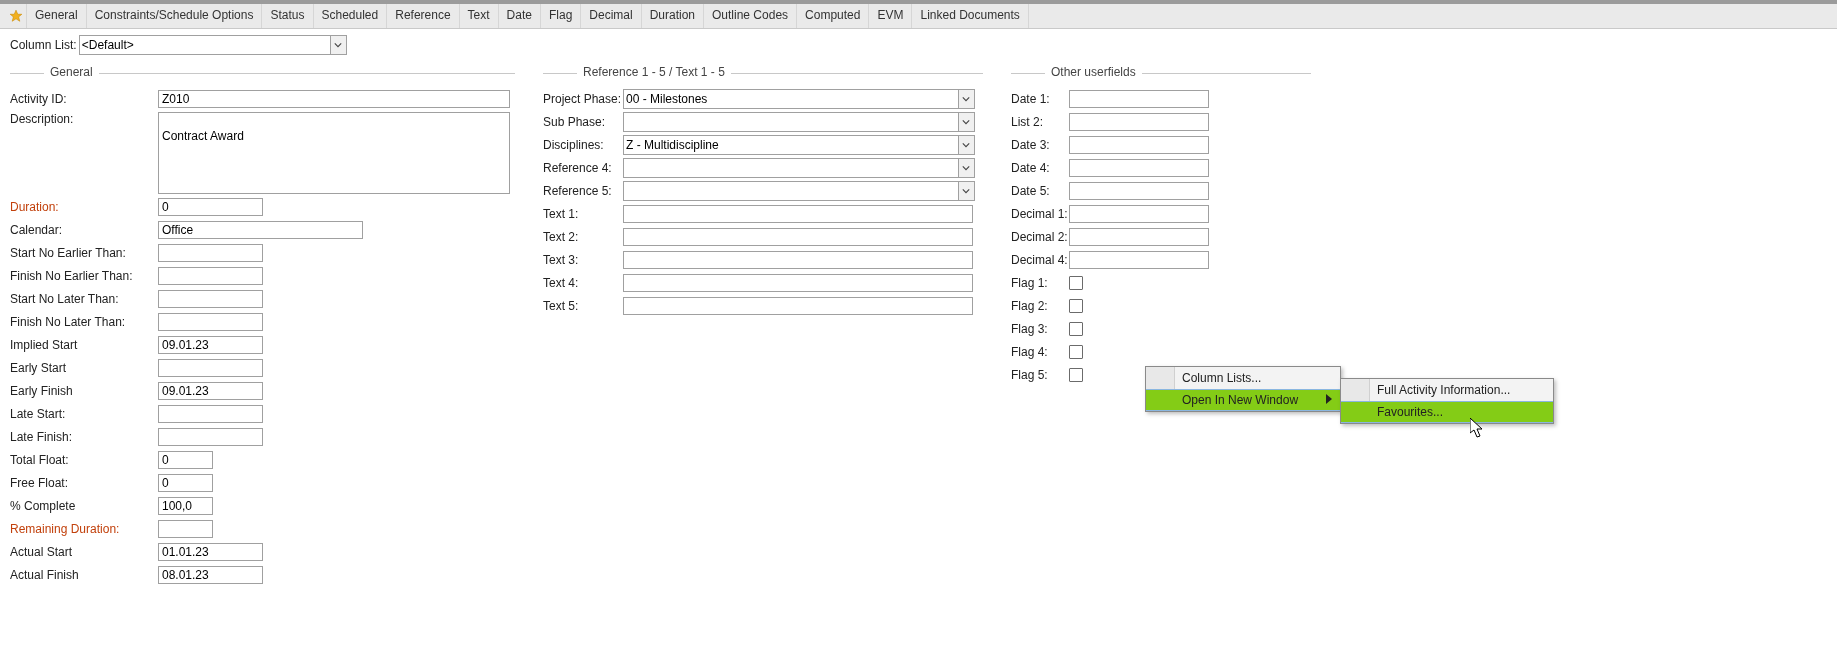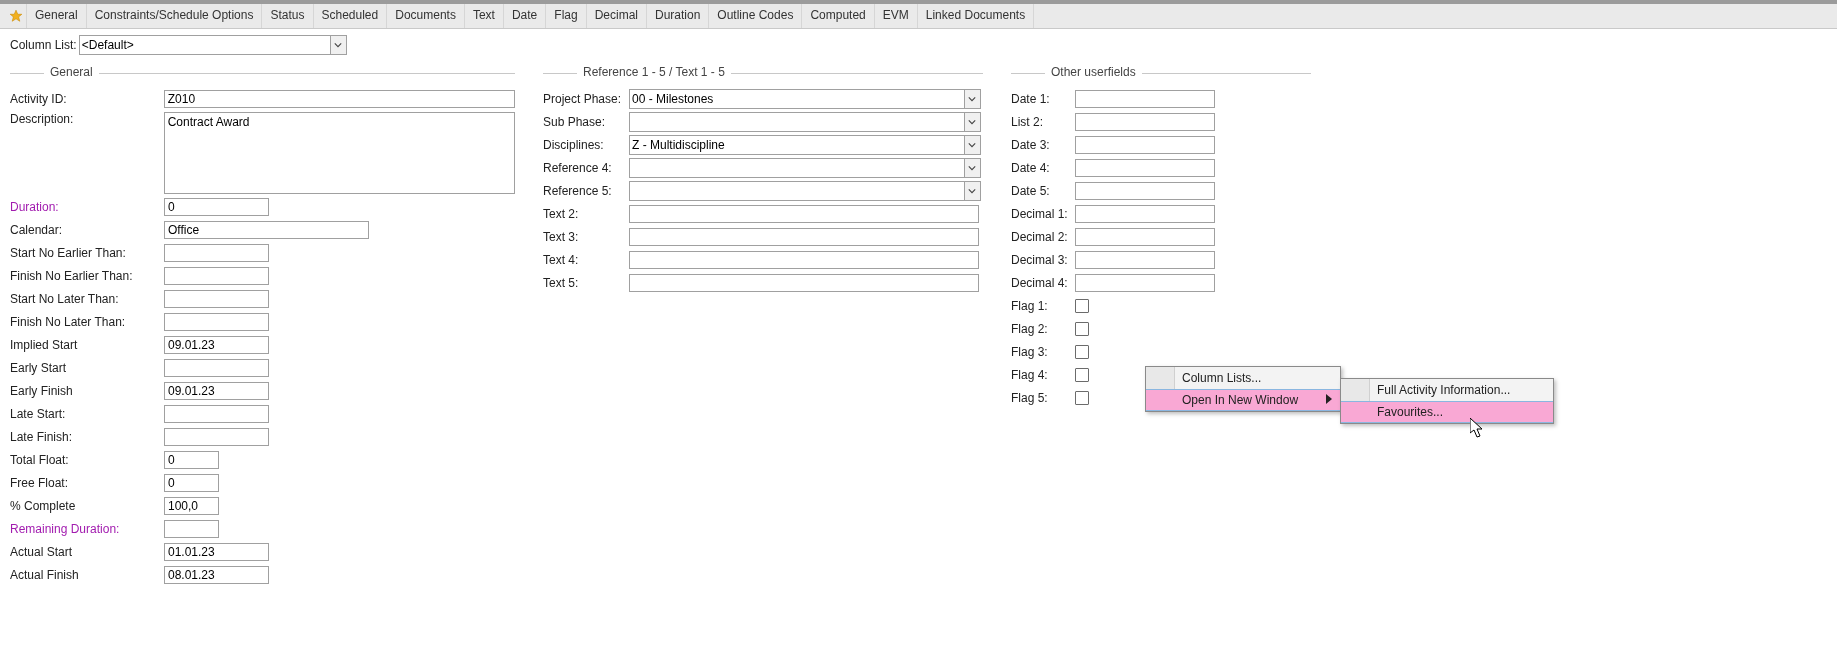--- a/index.html
+++ b/index.html
@@ -15,37 +15,37 @@
   .dd-btn{width:16px;height:100%;display:flex;align-items:center;justify-content:center;border-left:1px solid #a0a0a0;background:#f0f0f0;}
   .dd-btn svg{width:8px;height:8px;}
   .body3col{display:flex;align-items:flex-start;padding:0 10px 8px 10px;gap:28px;}
   .panel{flex:0 0 auto;}
   .panel.general{width:505px;}
   .panel.ref{width:440px;}
   .panel.other{width:300px;}
   .panel-title{position:relative;height:16px;margin:6px 0 8px 0;}
   .panel-title::before{content:"";position:absolute;left:0;right:0;top:8px;border-top:1px solid #c8c8c8;z-index:0;}
   .panel-title span{position:relative;z-index:1;background:#fff;padding:0 6px;margin-left:34px;color:#444;}
-  .row{display:flex;align-items:center;margin-bottom:3px;height:20px;gap:6px;}
+  .row{display:flex;align-items:center;margin-bottom:3px;height:20px;}
   .row .lbl{width:148px;color:#222;}
-  .row .lbl.dim{color:#a21caf;}
+  .row .lbl.dim{color:#c2410c;}
   .txt{border:1px solid #a0a0a0;background:#fff;height:18px;padding:0 3px;font:inherit;box-sizing:border-box;}
   .txt.w350{width:352px;}
   .txt.w105{width:105px;}
   .txt.w55{width:55px;}
   .txt.w205{width:205px;}
-  .ta{border:1px solid #a0a0a0;background:#fff;font:inherit;width:352px;height:82px;padding:2px 3px;resize:none;box-sizing:border-box;}
+  .ta{border:1px solid #a0a0a0;background:#fff;font:inherit;width:352px;height:82px;padding:16px 3px;resize:none;box-sizing:border-box;}
   .ref .row .lbl{width:80px;}
   .other .row .lbl{width:58px;}
   .other .txt{width:140px;}
   .chk{width:12px;height:12px;border:1px solid #6b6b6b;border-radius:1px;background:#fff;}
   .ctx-menu{position:absolute;background:#f3f3f3;border:1px solid #8a8a8a;box-shadow:2px 2px 4px rgba(0,0,0,.25);}
   .ctx-menu .gutter{position:absolute;left:0;top:0;bottom:0;width:28px;background:#e8e8e8;border-right:1px solid #d0d0d0;}
   .ctx-item{position:relative;padding:4px 28px 4px 36px;white-space:nowrap;cursor:default;}
-  .ctx-item.sel{background:#f9a8d4;border-top:1px solid #8ab6e0;border-bottom:1px solid #8ab6e0;padding-top:3px;padding-bottom:3px;}
+  .ctx-item.sel{background:#84cc16;border-top:1px solid #8ab6e0;border-bottom:1px solid #8ab6e0;padding-top:3px;padding-bottom:3px;}
   .ctx-item .arrow{position:absolute;right:8px;top:50%;transform:translateY(-50%);}
   .ctx-item .arrow svg{width:6px;height:10px;}
   #menu1{left:1145px;top:366px;width:194px;}
   #menu2{left:1340px;top:378px;width:212px;}
   .cursor{position:absolute;pointer-events:none;z-index:999;}
   .cursor svg{width:16px;height:22px;}
   .panel.other .lbl{width:58px;}
 </style>
 </head>
 <body>
@@ -56,21 +56,21 @@
   <div class="star">
     <svg viewBox="0 0 24 24">
         <polygon points="12,2 15,9 22,9 16.5,13.5 18.5,21 12,16.8 5.5,21 7.5,13.5 2,9 9,9" fill="#f2b01e" stroke="#cc8a00" stroke-width="1"></polygon>
       </svg>
   </div>
   <div id="tabs-host" style="display:flex;">
       <div class="tab first">General</div>
       <div class="tab">Constraints/Schedule Options</div>
       <div class="tab">Status</div>
       <div class="tab">Scheduled</div>
-      <div class="tab">Documents</div>
+      <div class="tab">Reference</div>
       <div class="tab">Text</div>
       <div class="tab">Date</div>
       <div class="tab">Flag</div>
       <div class="tab">Decimal</div>
       <div class="tab">Duration</div>
       <div class="tab">Outline Codes</div>
       <div class="tab">Computed</div>
       <div class="tab">EVM</div>
       <div class="tab">Linked Documents</div>
     </div>
@@ -227,20 +227,24 @@
       <div class="dropdown" style="width:350px;">
         <input type="text" value="" style="">
         <div class="dd-btn">
             <svg viewBox="0 0 10 10">
               <polyline points="1,3 5,7 9,3" fill="none" stroke="#444" stroke-width="1.4"></polyline>
             </svg>
           </div>
       </div>
       </div>
     <div class="row">
+        <div class="lbl">Text 1:</div>
+        <input class="txt" style="width: 350px;" value="">
+      </div>
+    <div class="row">
         <div class="lbl">Text 2:</div>
         <input class="txt" style="width: 350px;" value="">
       </div>
     <div class="row">
         <div class="lbl">Text 3:</div>
         <input class="txt" style="width: 350px;" value="">
       </div>
     <div class="row">
         <div class="lbl">Text 4:</div>
         <input class="txt" style="width: 350px;" value="">
@@ -272,24 +276,20 @@
     <div class="row">
         <div class="lbl">Date 5:</div>
         <input class="txt" value="" style="">
       </div>
     <div class="row">
         <div class="lbl">Decimal 1:</div>
         <input class="txt" value="" style="">
       </div>
     <div class="row">
         <div class="lbl">Decimal 2:</div>
-        <input class="txt" value="" style="">
-      </div>
-    <div class="row">
-        <div class="lbl">Decimal 3:</div>
         <input class="txt" value="" style="">
       </div>
     <div class="row">
         <div class="lbl">Decimal 4:</div>
         <input class="txt" value="" style="">
       </div>
     <div class="row">
         <div class="lbl">Flag 1:</div>
         <div class="chk"></div>
       </div>

